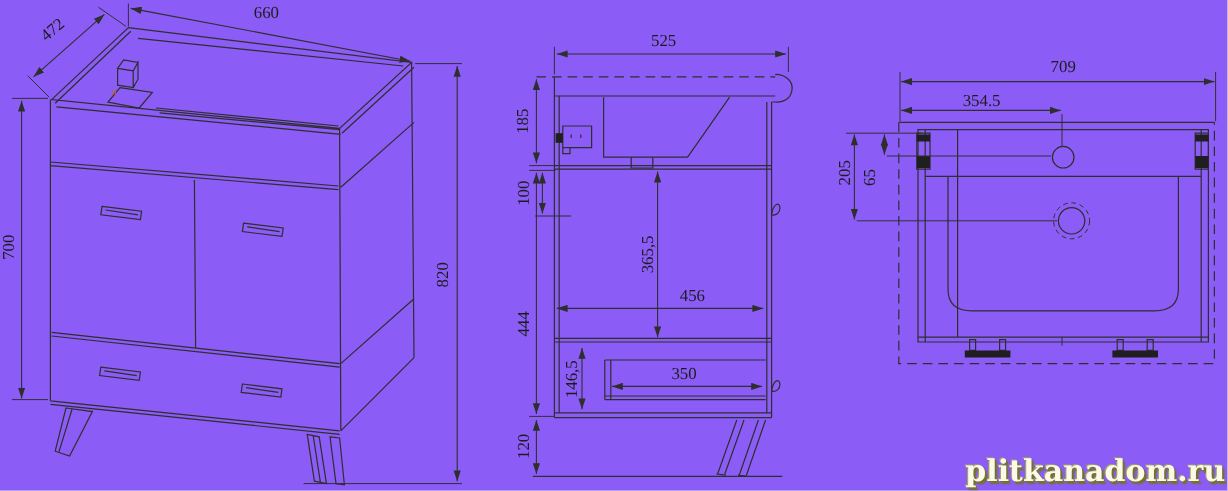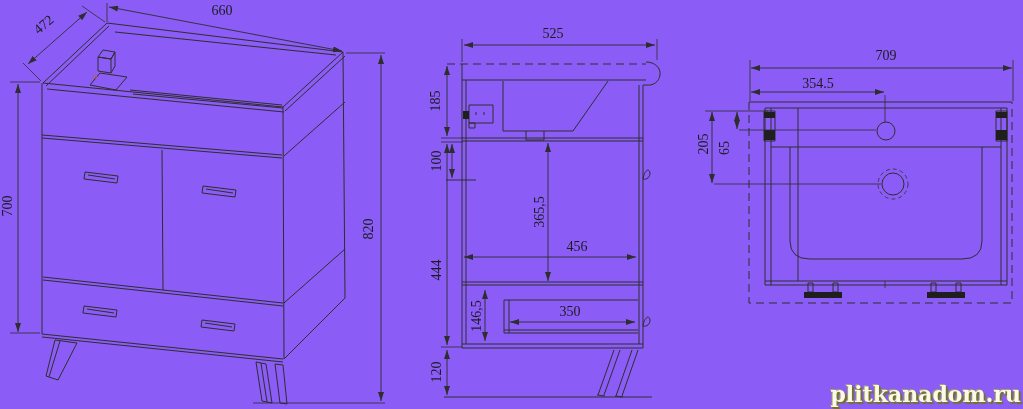--- a/index.html
+++ b/index.html
@@ -7,21 +7,21 @@
          font-family:"Liberation Serif", serif;}
   .sheet svg{position:absolute;left:0;top:0;}
   svg text{font-family:"Liberation Serif", serif;font-size:14px;fill:#1c1c1c;}
   svg .small{font-size:9px;}
   .lines{stroke:#2e2e2e;stroke-width:1;fill:none;}
   .fine{stroke:#2e2e2e;stroke-width:.8;fill:none;}
   .dim{stroke:#2e2e2e;stroke-width:.9;fill:none;}
   .dash{stroke:#2e2e2e;stroke-width:1;fill:none;stroke-dasharray:8 5;}
   .solidfill{fill:#1f1f1f;stroke:none;}
   .watermark{position:absolute;right:2px;bottom:2px;
-     font-family:"DejaVu Serif", serif;font-weight:bold;font-size:22px;letter-spacing:0px;
+     font-family:"DejaVu Serif", serif;font-weight:bold;font-size:25px;letter-spacing:0px;
      color:#fbfae8;
      text-shadow:1px 1px 0 #73722f, 2px 2px 1px #73722f, -1px -1px 0 #a3a268;
      user-select:none;}
 </style>
 </head>
 <body>
 
 <div class="sheet">
 <svg width="1023" height="409" viewBox="0 0 1023 409">
   <defs>

